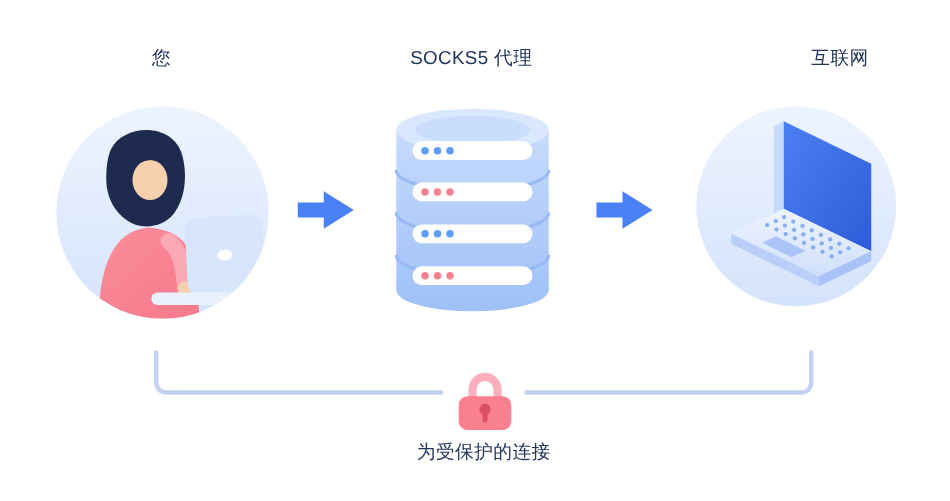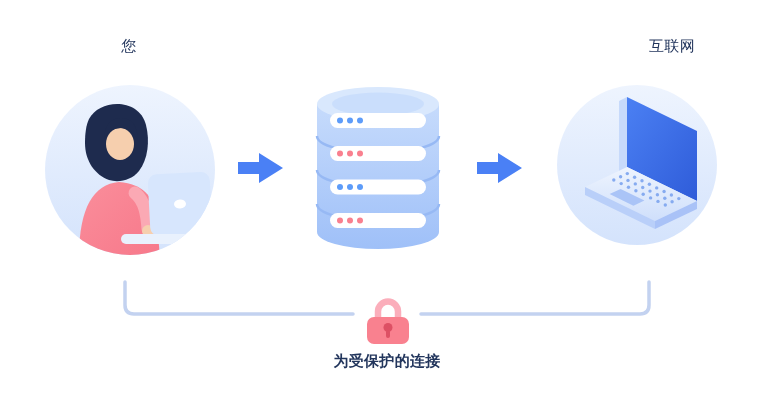--- a/index.html
+++ b/index.html
@@ -33,30 +33,31 @@
   .user-illu{left:45px;top:85px;}
   .db-illu{left:313px;top:82px;}
   .net-illu{left:557px;top:85px;}
   .arrow{position:absolute;display:block;}
   .arrow-1{left:238px;top:151px;}
   .arrow-2{left:477px;top:151px;}
   .bracket{position:absolute;left:122px;top:280px;display:block;}
   .lock{position:absolute;left:362px;top:294px;display:block;}
   .caption{
     position:absolute;top:352px;left:387px;transform:translateX(-50%);
-    font-size:15px;font-weight:700;color:var(--label-text);white-space:nowrap;
+    font-size:15px;font-weight:400;color:var(--label-text);white-space:nowrap;
     letter-spacing:.3px;
   }
 </style>
 </head>
 <body>
 
 <div class="canvas">
 
   <div class="node-label label-user">您</div>
+  <div class="node-label label-proxy">SOCKS5 代理</div>
   <div class="node-label label-internet">互联网</div>
 
   <svg class="illu user-illu" width="170" height="170" viewBox="0 0 170 170" aria-hidden="true">
     <defs>
       <linearGradient id="ucg" x1="0" y1="0" x2="0" y2="1">
         <stop offset="0" stop-color="#eef4fe"></stop>
           <stop offset="1" stop-color="#d4e3fc"></stop>
       </linearGradient>
       <linearGradient id="shirtg" x1="0" y1="0" x2="1" y2="1">
         <stop offset="0" stop-color="#fa8e9b"></stop>

